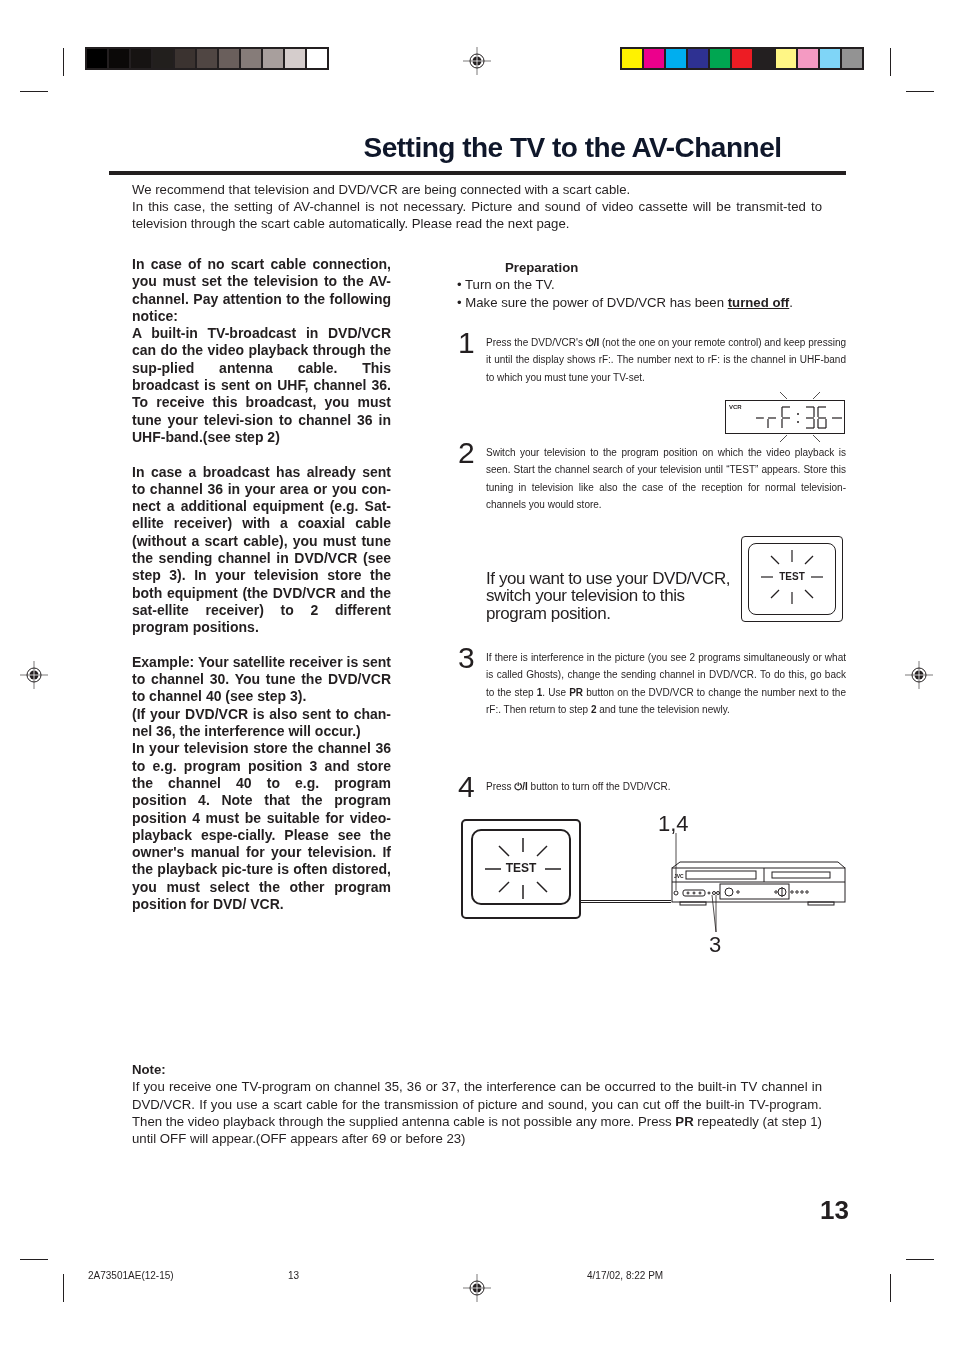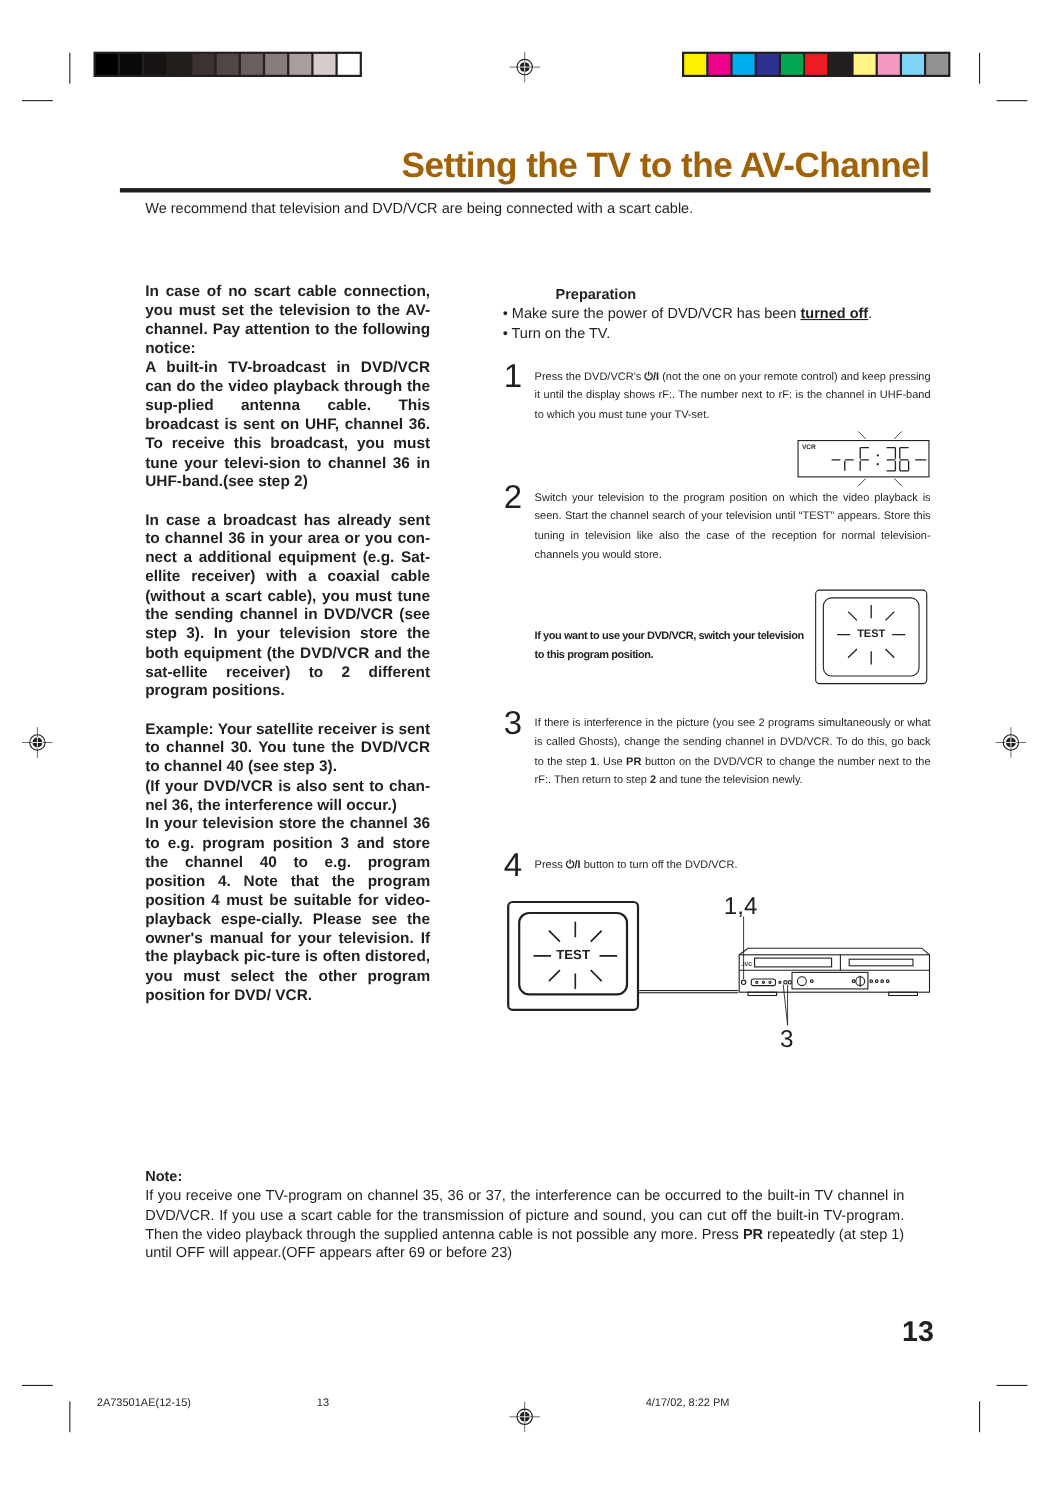--- a/index.html
+++ b/index.html
@@ -11,38 +11,38 @@
   
   .crop-v { position: absolute; width: 1px; background: #231f20; }
   .crop-h { position: absolute; height: 1px; background: #231f20; }
   
   .bar { position: absolute; top: 47px; height: 23px; display: flex; background: #231f20; padding: 2px; gap: 2px; }
   .bar .sw { width: 20px; height: 19px; }
   
   .reg { position: absolute; width: 28px; height: 28px; }
   
   .title {
-    position: absolute; left: 300px; top: 132px; width: 545px; text-align: right;
-    font-size: 32px; font-weight: bold; letter-spacing: -0.5px; color: #a16207;
+    position: absolute; left: 300px; top: 132px; width: 545px; text-align: center;
+    font-size: 28px; font-weight: bold; letter-spacing: -0.5px; color: #0f172a;
   }
   .title-rule { position: absolute; left: 109px; top: 171px; width: 737px; height: 4px; background: #231f20; }
   .intro { position: absolute; left: 132px; top: 181px; width: 690px; font-size: 13.2px; line-height: 17.2px; }
   .left-col {
     position: absolute; left: 132px; top: 256px; width: 259px;
     font-size: 14px; font-weight: bold; line-height: 17.3px; text-align: justify;
   }
   .left-col p { margin-bottom: 17.3px; }
   .left-col p.tight { margin-bottom: 0; }
   .prep { position: absolute; left: 457px; top: 259px; width: 390px; font-size: 13.2px; line-height: 17.4px; }
   .prep .head { font-weight: bold; padding-left: 48px; }
   .step { position: absolute; left: 458px; width: 390px; }
   .step .num { position: absolute; left: 0; top: -6px; font-size: 30px; font-weight: normal; line-height: 30px; }
   .step .txt { margin-left: 28px; font-size: 10px; line-height: 17.3px; text-align: justify; }
   .power-glyph { font-weight: bold; }
-  .sub-note { position: absolute; left: 486px; top: 570px; width: 250px; font-size: 10px; line-height: 17.3px; letter-spacing: -0.4px; font-weight: bold; }
+  .sub-note { position: absolute; left: 486px; top: 570px; width: 250px; font-size: 17px; line-height: 17.3px; letter-spacing: -0.4px; }
   .note { position: absolute; left: 132px; top: 1061px; width: 690px; font-size: 13.2px; line-height: 17.3px; }
   .note .head { font-weight: bold; }
   .page-num { position: absolute; left: 820px; top: 1195px; font-size: 26px; font-weight: bold; }
   .footer { position: absolute; top: 1270px; font-size: 10px; }
   .callout { position: absolute; font-size: 22px; }
 </style>
 </head>
 <body>
 
 <div class="crop-v" style="left:63px; top:48px; height:28px;"></div>
@@ -112,37 +112,38 @@
   <circle cx="14" cy="14" r="4.5" fill="#231f20"></circle>
   <line x1="14" y1="9" x2="14" y2="19" stroke="#fff" stroke-width="0.8"></line>
   <line x1="9" y1="14" x2="19" y2="14" stroke="#fff" stroke-width="0.8"></line>
 </svg>
 
 <h1 class="title">Setting the TV to the AV-Channel</h1>
 <div class="title-rule"></div>
 
 <div class="intro">
   <div>We recommend that television and DVD/VCR are being connected with a scart cable.</div>
+  <div style="text-align:justify;">In this case, the setting of AV-channel is not necessary. Picture and sound of video cassette will be transmit-ted to television through the scart cable automatically. Please read the next page.</div>
 </div>
 
 <div class="left-col">
   <p class="tight">In case of no scart cable connection, you must set the television to the AV-channel. Pay attention to the following notice:</p>
   <p>A built-in TV-broadcast in DVD/VCR can do the video playback through the sup-plied antenna cable. This broadcast is sent on UHF, channel 36. To receive this broadcast, you must tune your televi-sion to channel 36 in UHF-band.(see step 2)</p>
   <p>In case a broadcast has already sent to channel 36 in your area or you con-nect a additional equipment (e.g. Sat-ellite receiver) with a coaxial cable (without a scart cable), you must tune the sending channel in DVD/VCR (see step 3). In your television store the both equipment (the DVD/VCR and the sat-ellite receiver) to 2 different program positions.</p>
   <p class="tight">Example: Your satellite receiver is sent to channel 30. You tune the DVD/VCR to channel 40 (see step 3).</p>
   <p class="tight">(If your DVD/VCR is also sent to chan-nel 36, the interference will occur.)</p>
   <p class="tight">In your television store the channel 36 to e.g. program position 3 and store the channel 40 to e.g. program position 4. Note that the program position 4 must be suitable for video-playback espe-cially. Please see the owner's manual for your television. If the playback pic-ture is often distored, you must select the other program position for DVD/ VCR.</p>
 </div>
 
 <div class="prep">
   <div class="head">Preparation</div>
+  <div>• Turn on the TV.</div>
   <div>
     <span>• Make sure the power of DVD/VCR has been </span><b style="text-decoration:underline;">turned off</b><span>.</span>
   </div>
-  <div>• Turn on the TV.</div>
 </div>
 
 <div class="step" style="top:334px;">
   <div class="num">1</div>
   <div class="txt" style="width:360px;">
     <span>Press the DVD/VCR's </span><span class="power-glyph">⏻/I</span><span> (not the one on your remote control) and keep pressing it until the display shows rF:. The number next to rF: is the channel in UHF-band to which you must tune your TV-set.</span>
   </div>
 </div>
 
 <div class="abs" style="left:725px; top:400px; width:120px; height:34px; border:1.2px solid #231f20;">

